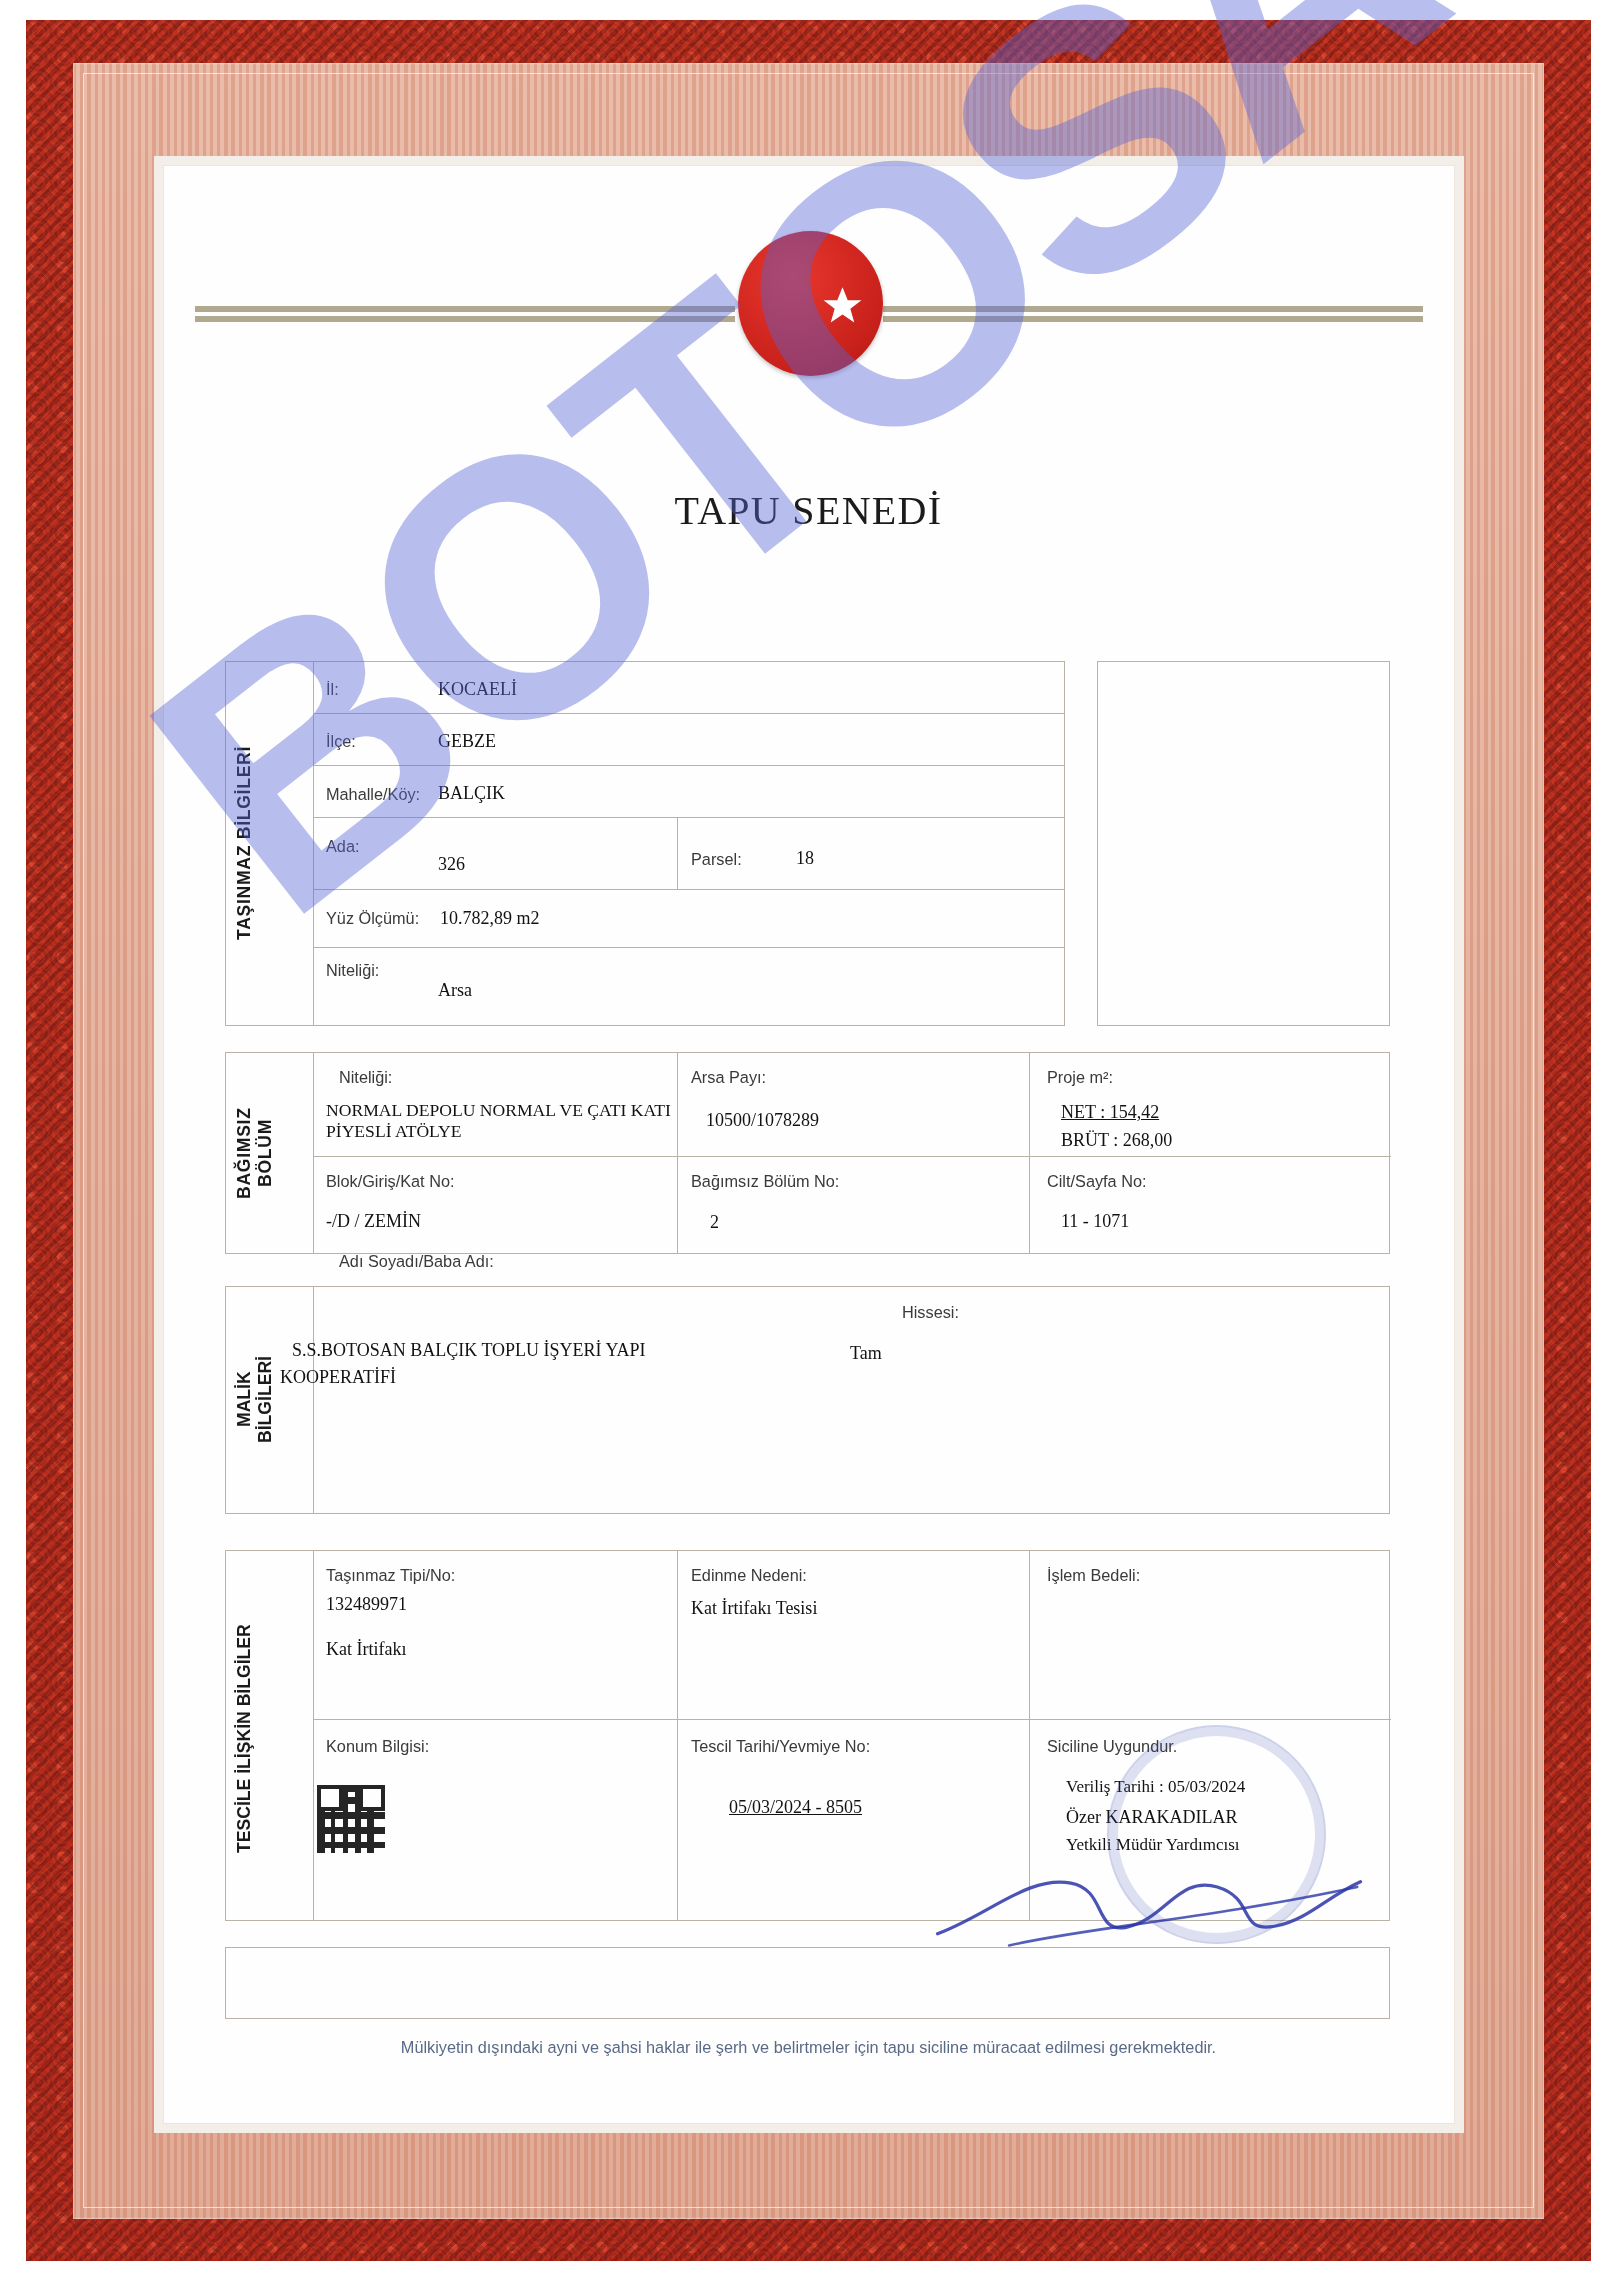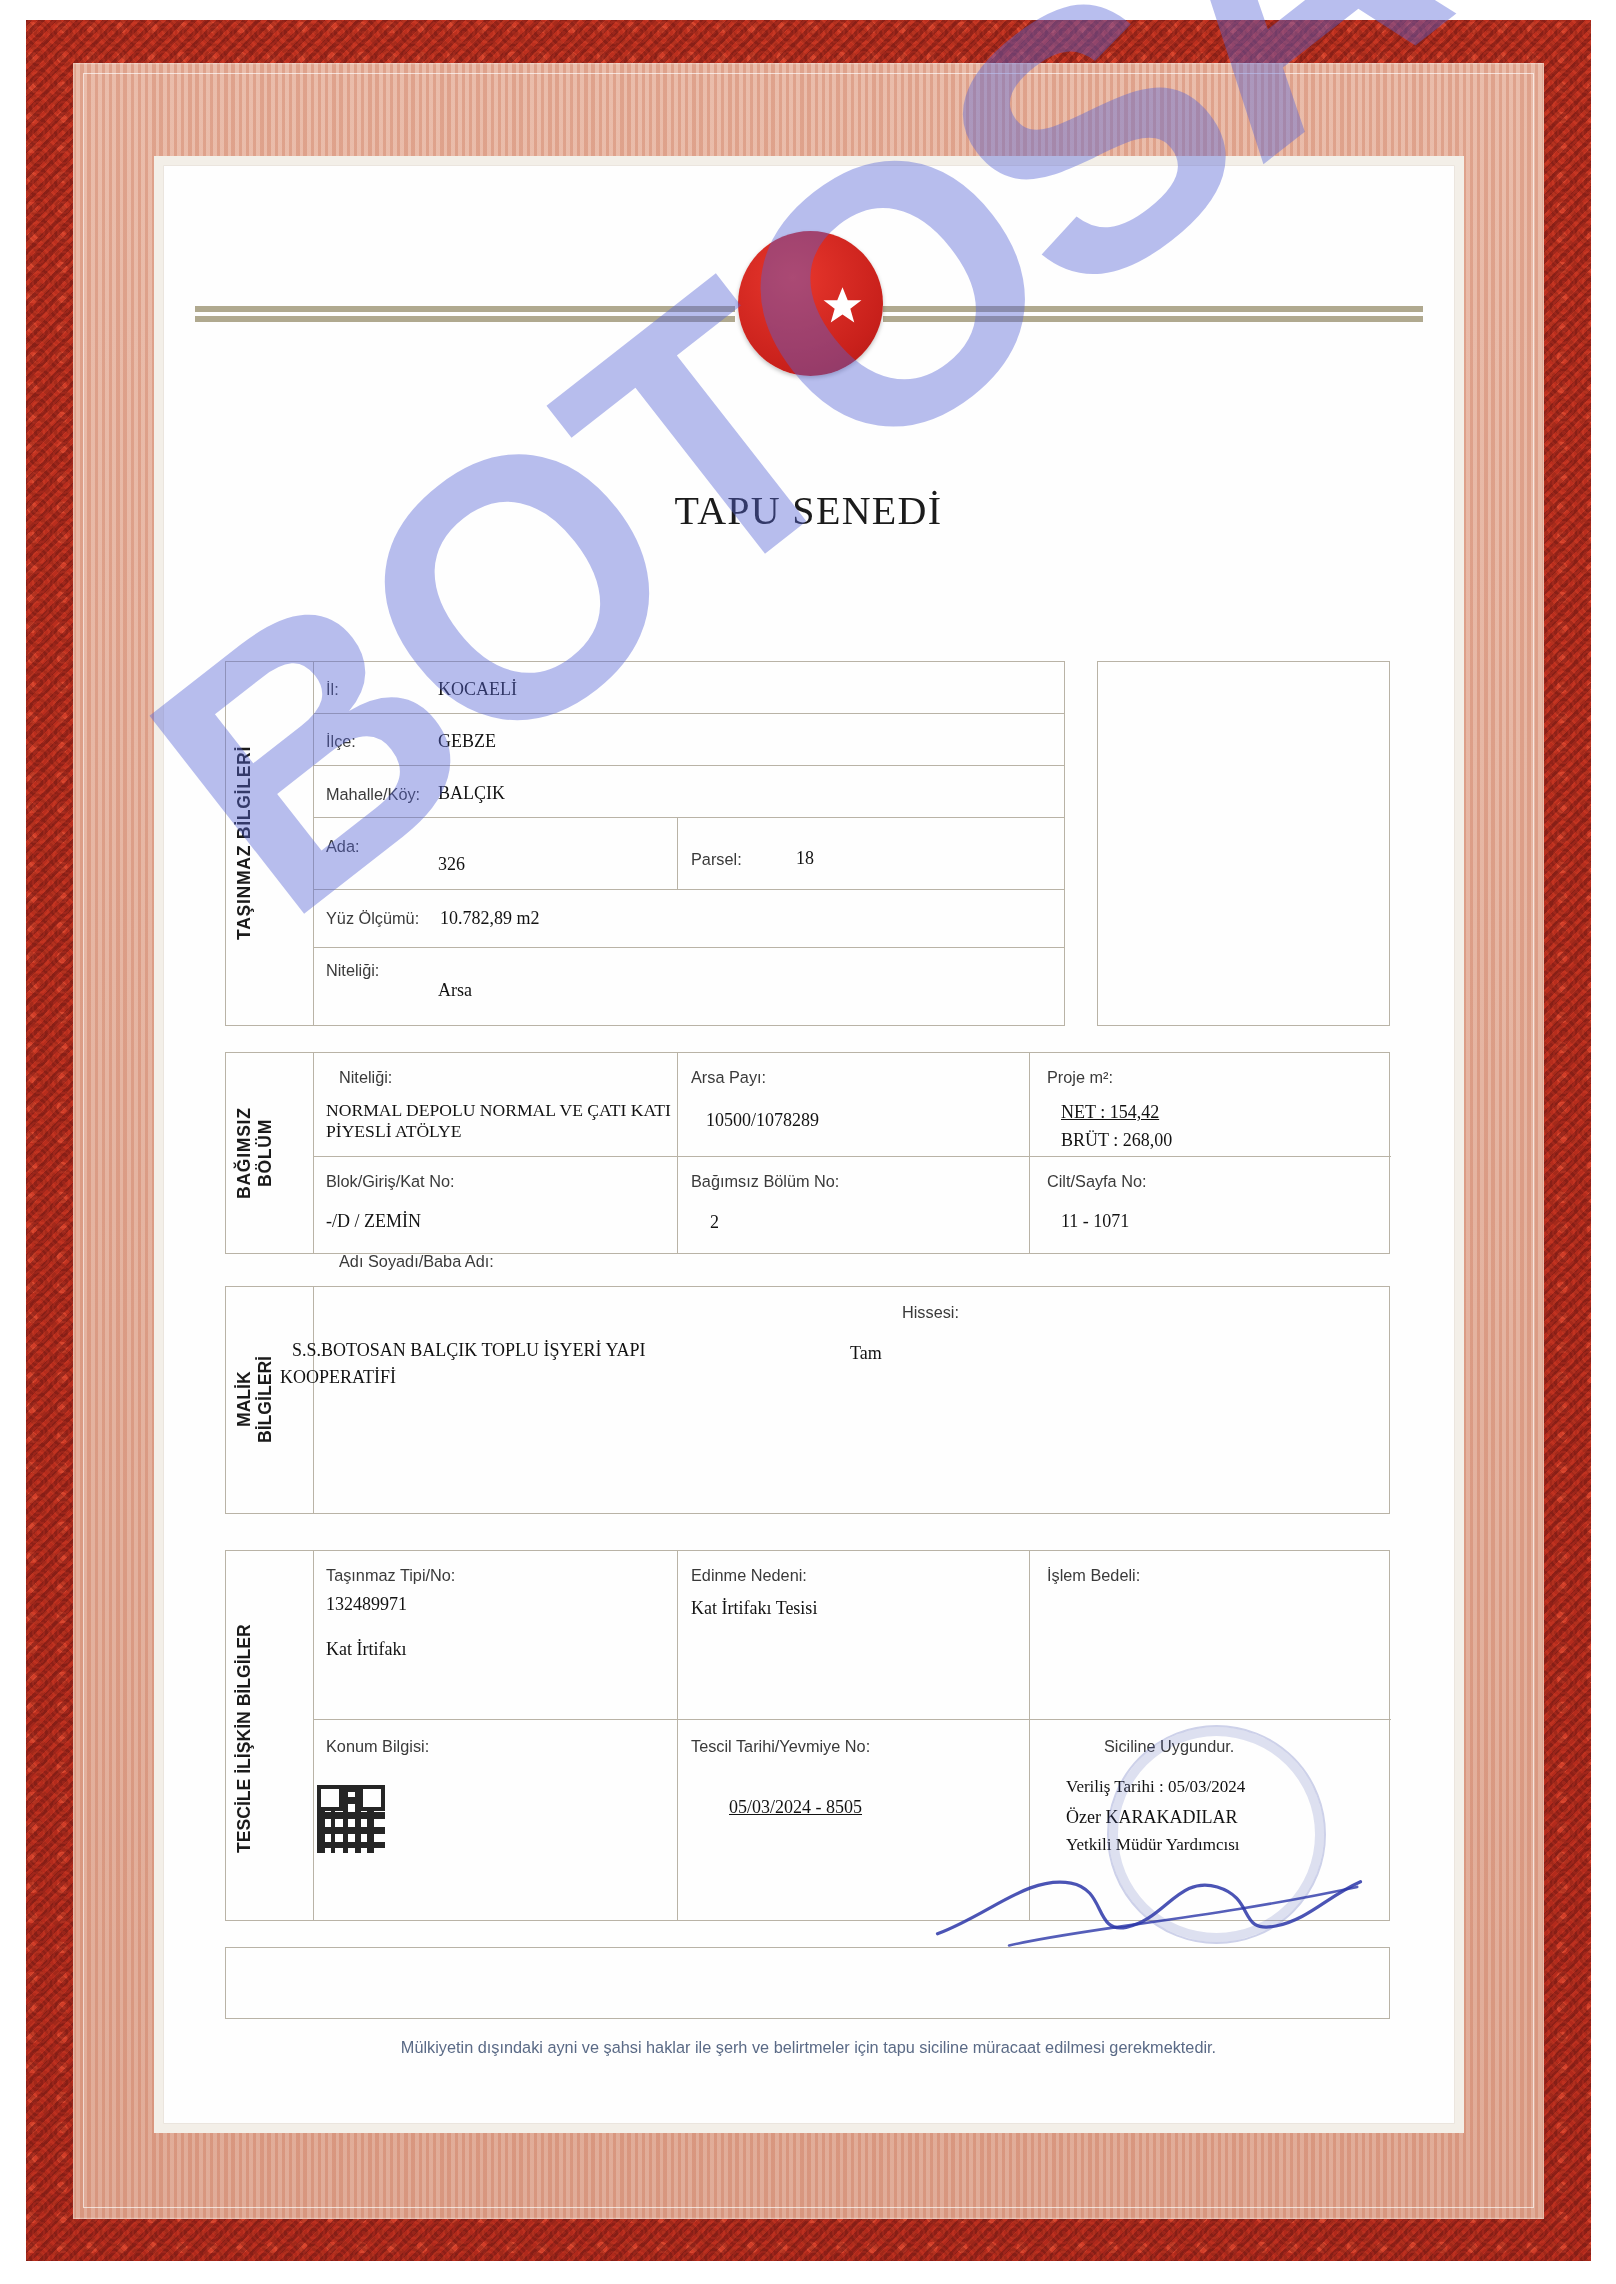--- a/index.html
+++ b/index.html
@@ -335,21 +335,21 @@
 
   <div class="fl" style="left:1047px; top:1566px;">İşlem Bedeli:</div>
   <div class="fv" style="left:1047px; top:1598px;"></div>
 
   <div class="fl" style="left:326px; top:1737px;">Konum Bilgisi:</div>
   <div class="qr"></div>
 
   <div class="fl" style="left:691px; top:1737px;">Tescil Tarihi/Yevmiye No:</div>
   <div class="fv" style="left:729px; top:1797px;text-decoration:underline;">05/03/2024 - 8505</div>
 
-  <div class="fl" style="left:1104px; top:1737px;text-align:right;">Siciline Uygundur.</div>
+  <div class="fl" style="left:1047px; top:1737px;text-align:right;">Siciline Uygundur.</div>
   <div class="fv" style="left:1066px; top:1777px; font-size:17px;">Veriliş Tarihi : 05/03/2024</div>
   <div class="fv" style="left:1066px; top:1807px; font-size:18px;">Özer KARAKADILAR</div>
   <div class="fv" style="left:1066px; top:1835px; font-size:17px;">Yetkili Müdür Yardımcısı</div>
 
   <div class="stamp">
     <div class="stamp-text"></div>
   </div>
   <svg class="signature" viewBox="0 0 690 190">
     <path d="M10 150 C 90 120, 150 60, 215 72 C 270 82, 250 150, 300 140 C 360 128, 380 60, 440 78 C 500 96, 470 150, 530 138 C 580 128, 610 92, 660 70" fill="none" stroke="#2b36a8" stroke-width="5" stroke-linecap="round" opacity="0.85"></path>
     <path d="M120 168 C 240 140, 420 128, 655 78" fill="none" stroke="#2b36a8" stroke-width="4" stroke-linecap="round" opacity="0.8"></path>

